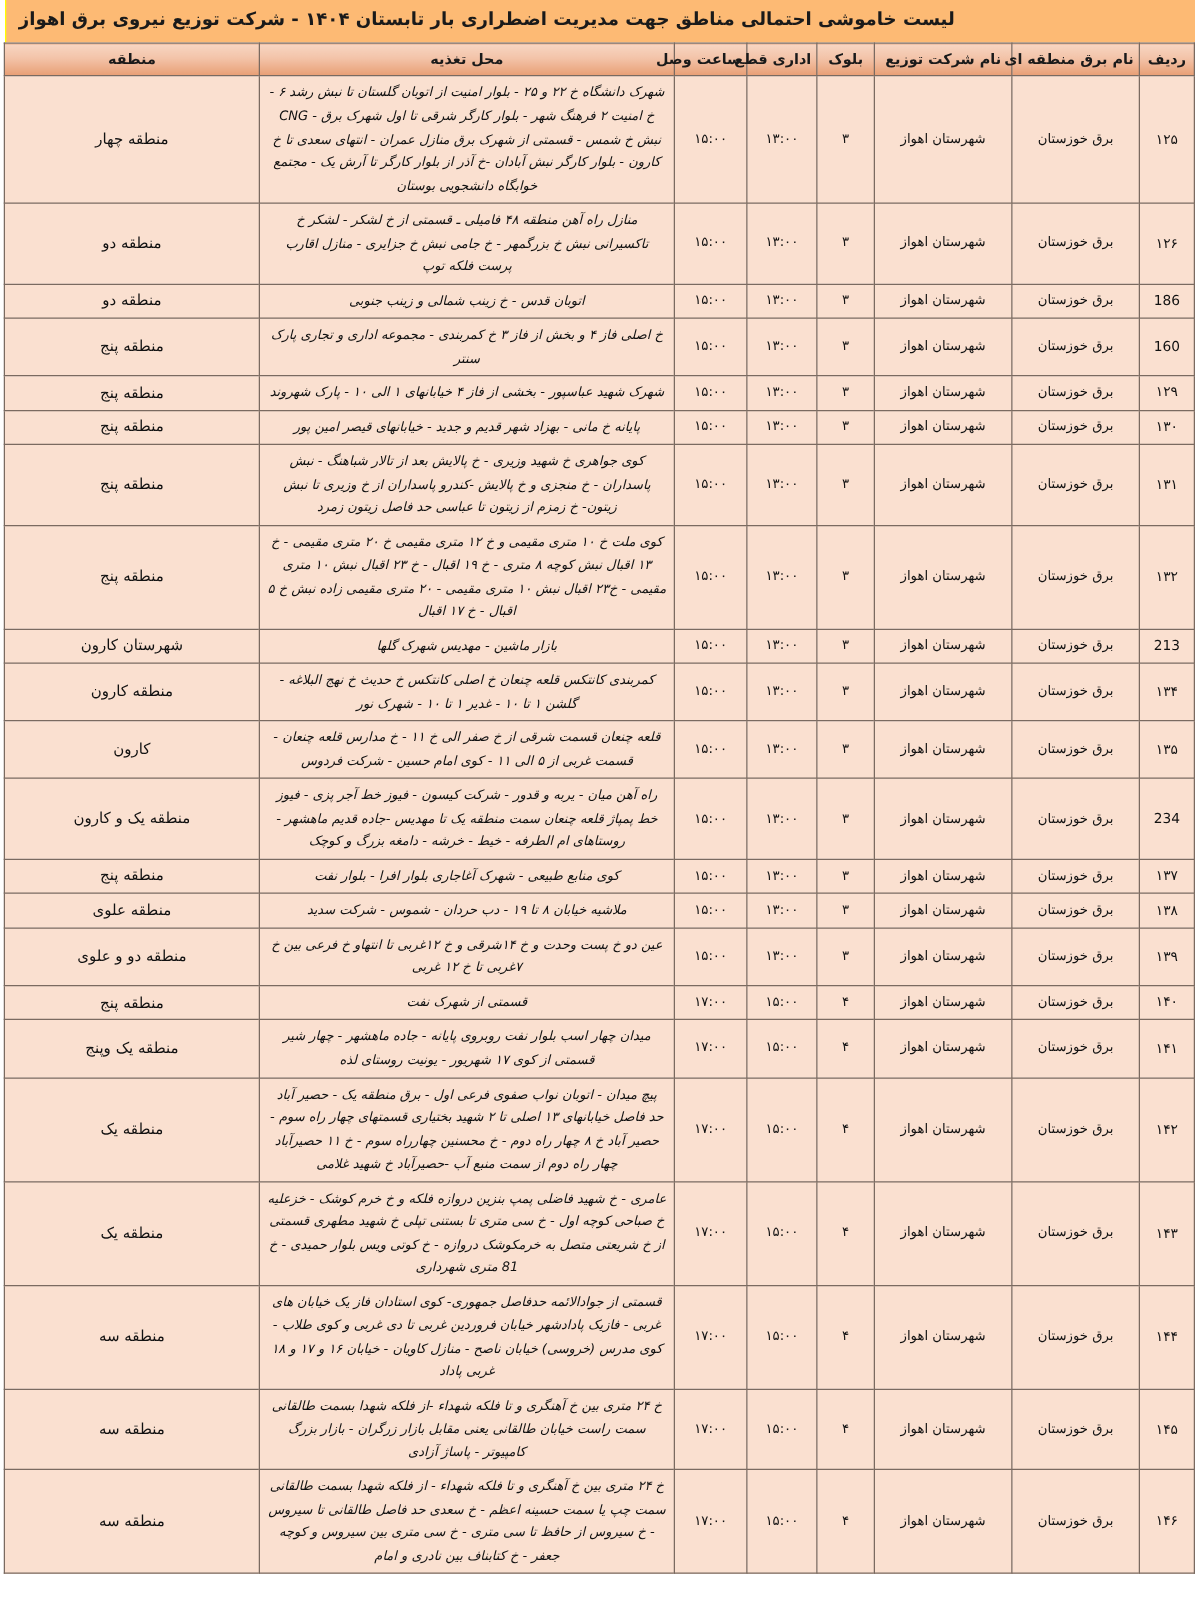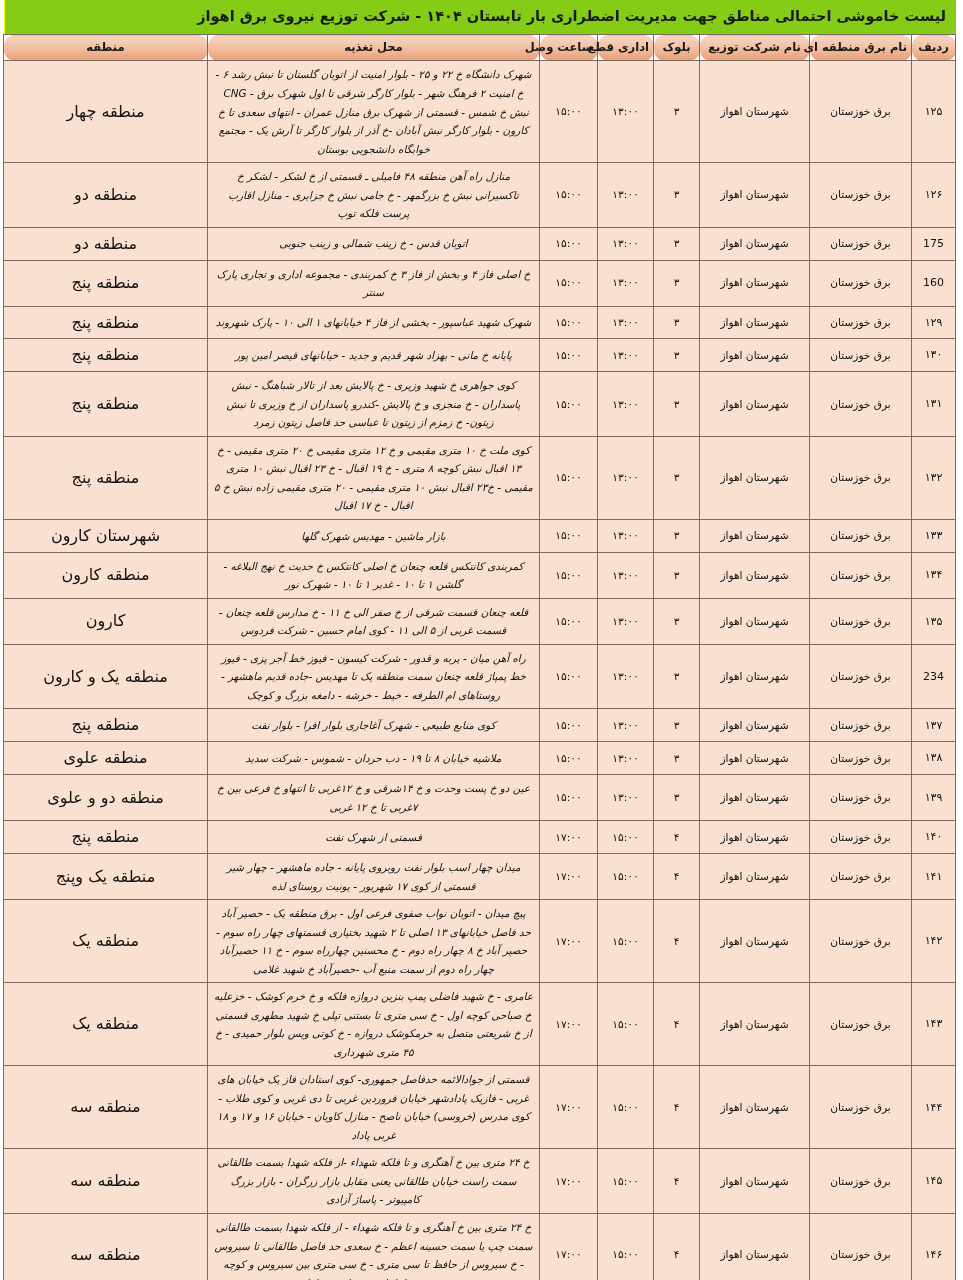--- a/index.html
+++ b/index.html
@@ -19,25 +19,25 @@
     width: 963px;
     height: 1280px;
     position: relative;
     background: #ffffff;
     box-sizing: border-box;
     padding: 0 7px 0 4px;
   }
 
   
   .title-banner {
-    background: #84cc16;
+    background: #fdba74;
     width: 100%;
     box-sizing: border-box;
     padding: 5px 10px 7px 10px;
-    text-align: right;
+    text-align: left;
     border-left: 1px solid #ffff00;
   }
   .title-line {
     font-size: 14.5px;
     font-weight: bold;
     color: #1a1a1a;
     line-height: 1.55;
     letter-spacing: 0px;
     white-space: nowrap;
   }
@@ -62,21 +62,20 @@
     color: #1a1a1a;
     font-size: 11.5px;
     font-weight: bold;
     text-align: center;
     height: 26px;
     padding: 2px 2px;
     border-top: 1px solid #b08b72;
     border-bottom: 2px solid #4a3a30;
     line-height: 1.2;
     white-space: nowrap;
-    border-radius: 11px;
   }
 
   tbody td {
     background: #fae0d0;
     color: #111111;
     font-size: 10.6px;
     text-align: center;
     line-height: 1.62;
   }
   tbody tr td.cell-feed {
@@ -91,21 +90,21 @@
   col.c-row     { width: 44px; }
   col.c-regelec { width: 102px; }
   col.c-distco  { width: 110px; }
   col.c-block   { width: 46px; }
   col.c-off     { width: 56px; }
   col.c-on      { width: 58px; }
   col.c-feed    { width: 332px; }
   col.c-zone    { width: 204px; }
   tbody td.cell-row { font-size: 11px; }
   tbody td.cell-time { font-size: 10.6px; letter-spacing: .2px; }
-  tbody td.cell-zone { font-size: 16px; }
+  tbody td.cell-zone { font-size: 12px; }
 </style>
 </head>
 <body>
 
 <div class="sheet">
 
   <div class="title-banner">
     <div class="title-line">لیست خاموشی احتمالی مناطق جهت مدیریت اضطراری بار تابستان ۱۴۰۴ - شرکت توزیع نیروی برق اهواز</div>
   </div>
 
@@ -147,21 +146,21 @@
           <td class="cell-row">۱۲۶</td>
           <td>برق خوزستان</td>
           <td>شهرستان اهواز</td>
           <td>۳</td>
           <td class="cell-time">۱۳:۰۰</td>
           <td class="cell-time">۱۵:۰۰</td>
           <td class="cell-feed">منازل راه آهن منطقه ۴۸ فامیلی ـ قسمتی از خ لشکر - لشکر خ تاکسیرانی نبش خ بزرگمهر - خ جامی نبش خ جزایری - منازل اقارب پرست فلکه توپ</td>
           <td class="cell-zone">منطقه دو</td>
         </tr>
         <tr>
-          <td class="cell-row">175</td>
+          <td class="cell-row">186</td>
           <td>برق خوزستان</td>
           <td>شهرستان اهواز</td>
           <td>۳</td>
           <td class="cell-time">۱۳:۰۰</td>
           <td class="cell-time">۱۵:۰۰</td>
           <td class="cell-feed">اتوبان قدس - خ زینب شمالی و زینب جنوبی</td>
           <td class="cell-zone">منطقه دو</td>
         </tr>
         <tr>
           <td class="cell-row">160</td>
@@ -207,21 +206,21 @@
           <td class="cell-row">۱۳۲</td>
           <td>برق خوزستان</td>
           <td>شهرستان اهواز</td>
           <td>۳</td>
           <td class="cell-time">۱۳:۰۰</td>
           <td class="cell-time">۱۵:۰۰</td>
           <td class="cell-feed">کوی ملت خ ۱۰ متری مقیمی و خ ۱۲ متری مقیمی خ ۲۰ متری مقیمی - خ ۱۳ اقبال نبش کوچه ۸ متری - خ ۱۹ اقبال - خ ۲۳ اقبال نبش ۱۰ متری مقیمی - خ۲۳ اقبال نبش ۱۰ متری مقیمی - ۲۰ متری مقیمی زاده نبش خ ۵ اقبال - خ ۱۷ اقبال</td>
           <td class="cell-zone">منطقه پنج</td>
         </tr>
         <tr>
-          <td class="cell-row">۱۳۳</td>
+          <td class="cell-row">213</td>
           <td>برق خوزستان</td>
           <td>شهرستان اهواز</td>
           <td>۳</td>
           <td class="cell-time">۱۳:۰۰</td>
           <td class="cell-time">۱۵:۰۰</td>
           <td class="cell-feed">بازار ماشین - مهدیس شهرک گلها</td>
           <td class="cell-zone">شهرستان کارون</td>
         </tr>
         <tr>
           <td class="cell-row">۱۳۴</td>
@@ -313,21 +312,21 @@
           <td class="cell-feed">پیچ میدان - اتوبان نواب صفوی فرعی اول - برق منطقه یک - حصیر آباد حد فاصل خیابانهای ۱۳ اصلی تا ۲ شهید بختیاری قسمتهای چهار راه سوم - حصیر آباد خ ۸ چهار راه دوم - خ محسنین چهارراه سوم - خ ۱۱ حصیرآباد چهار راه دوم از سمت منبع آب -حصیرآباد خ شهید غلامی</td>
           <td class="cell-zone">منطقه یک</td>
         </tr>
         <tr>
           <td class="cell-row">۱۴۳</td>
           <td>برق خوزستان</td>
           <td>شهرستان اهواز</td>
           <td>۴</td>
           <td class="cell-time">۱۵:۰۰</td>
           <td class="cell-time">۱۷:۰۰</td>
-          <td class="cell-feed">عامری - خ شهید فاضلی پمپ بنزین دروازه فلکه و خ خرم کوشک - خزعلیه خ صباحی کوچه اول - خ سی متری تا بستنی تپلی خ شهید مطهری قسمتی از خ شریعتی متصل به خرمکوشک دروازه - خ کوتی ویس بلوار حمیدی - خ ۴۵ متری شهرداری</td>
+          <td class="cell-feed">عامری - خ شهید فاضلی پمپ بنزین دروازه فلکه و خ خرم کوشک - خزعلیه خ صباحی کوچه اول - خ سی متری تا بستنی تپلی خ شهید مطهری قسمتی از خ شریعتی متصل به خرمکوشک دروازه - خ کوتی ویس بلوار حمیدی - خ 81 متری شهرداری</td>
           <td class="cell-zone">منطقه یک</td>
         </tr>
         <tr>
           <td class="cell-row">۱۴۴</td>
           <td>برق خوزستان</td>
           <td>شهرستان اهواز</td>
           <td>۴</td>
           <td class="cell-time">۱۵:۰۰</td>
           <td class="cell-time">۱۷:۰۰</td>
           <td class="cell-feed">قسمتی از جوادالائمه حدفاصل جمهوری- کوی استادان فاز یک خیابان های غربی - فازیک پادادشهر خیابان فروردین غربی تا دی غربی و کوی طلاب - کوی مدرس (خروسی) خیابان ناصح - منازل کاویان - خیابان ۱۶ و ۱۷ و ۱۸ غربی پاداد</td>

